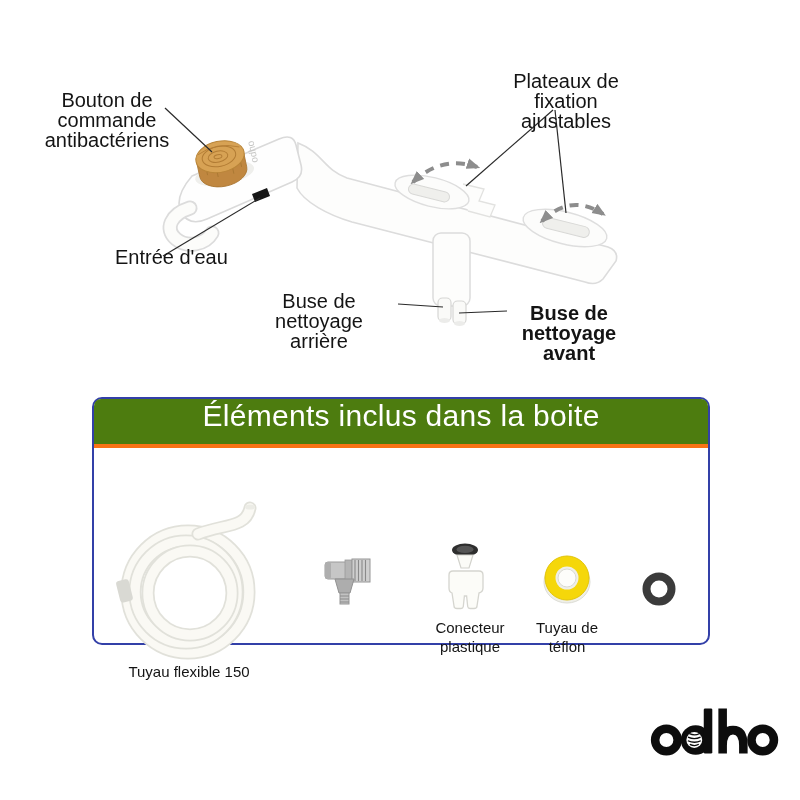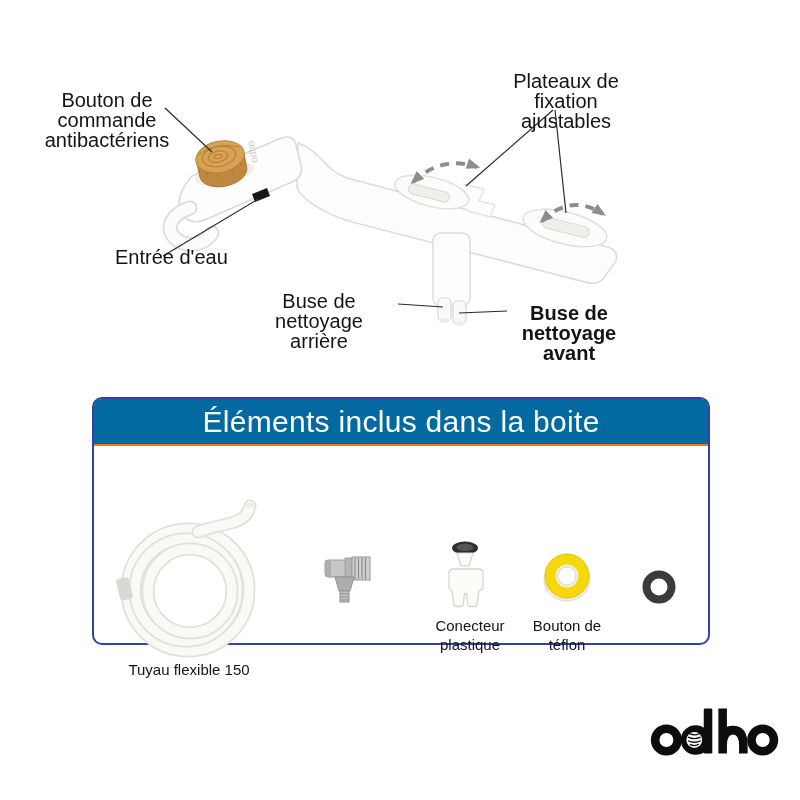--- a/index.html
+++ b/index.html
@@ -11,22 +11,22 @@
   .lbl{
     position:absolute;font-size:20px;line-height:20px;text-align:center;color:#141414;
   }
   .lbl.nowrap{white-space:nowrap;margin-left:32px;}
   
   .box{
     position:absolute;left:92px;top:397px;width:618px;height:248px;
     box-sizing:border-box;border:2px solid #3340a8;border-radius:10px;background:#fff;
   }
   .box-header{
-    height:45px;background:#0369a1;border-radius:7px 7px 0 0;
-    border-bottom:2px solid #f97316;display:flex;align-items:center;justify-content:center;
+    height:45px;background:#4d7c0f;border-radius:7px 7px 0 0;
+    border-bottom:4px solid #f97316;display:flex;align-items:flex-start;justify-content:center;
   }
   .box-title{color:#ffffff;font-size:30px;letter-spacing:0.3px;}
   .box-body{position:relative;width:100%;height:199px;}
   .item-icon{position:absolute;}
   .item-label{
     position:absolute;top:170px;font-size:15px;line-height:19px;text-align:center;color:#141414;
   }
   .hose-label{position:absolute;top:215px;left:5px;width:180px;font-size:15px;text-align:center;color:#141414;}
   
   .logo{position:absolute;left:650px;top:704px;}
@@ -150,21 +150,21 @@
                  L22.6,54 L20.4,54 L19.3,64.5 Q19,66.5 17,66.5 L13,66.5 Q10,66.5 10,64 L8,51 Q5,50 5,46 L5,33 Q5,29 9,29 Z" fill="#fcfcf8" stroke="#d5d5cf" stroke-width="1.3"></path>
       </svg>
       <div class="item-label" style="left:326px;width:100px;">Conecteur plastique</div>
 
       <svg class="item-icon" style="left:446px;top:106px;" width="54" height="52" viewBox="0 0 54 52">
         <ellipse cx="27" cy="28" rx="23" ry="21" fill="#efefe8" stroke="#ddddd6" stroke-width="1"></ellipse>
         <circle cx="27" cy="24" r="22" fill="#f5d70a" stroke="#e2c408" stroke-width="1"></circle>
         <circle cx="27" cy="24" r="11.5" fill="#efefe8"></circle>
         <circle cx="27" cy="24" r="9" fill="#fdfdfa" stroke="#d9d9d2" stroke-width="1"></circle>
       </svg>
-      <div class="item-label" style="left:428px;width:90px;">Bouton de téflon</div>
+      <div class="item-label" style="left:428px;width:90px;">Tuyau de téflon</div>
 
       <svg class="item-icon" style="left:546px;top:122px;" width="38" height="38" viewBox="0 0 38 38">
         <circle cx="19" cy="19" r="12.5" fill="none" stroke="#3b3b3b" stroke-width="8"></circle>
       </svg>
 
     </div>
   </div>
 
   <div class="logo">
     <span class="visually-hidden">odho</span>

